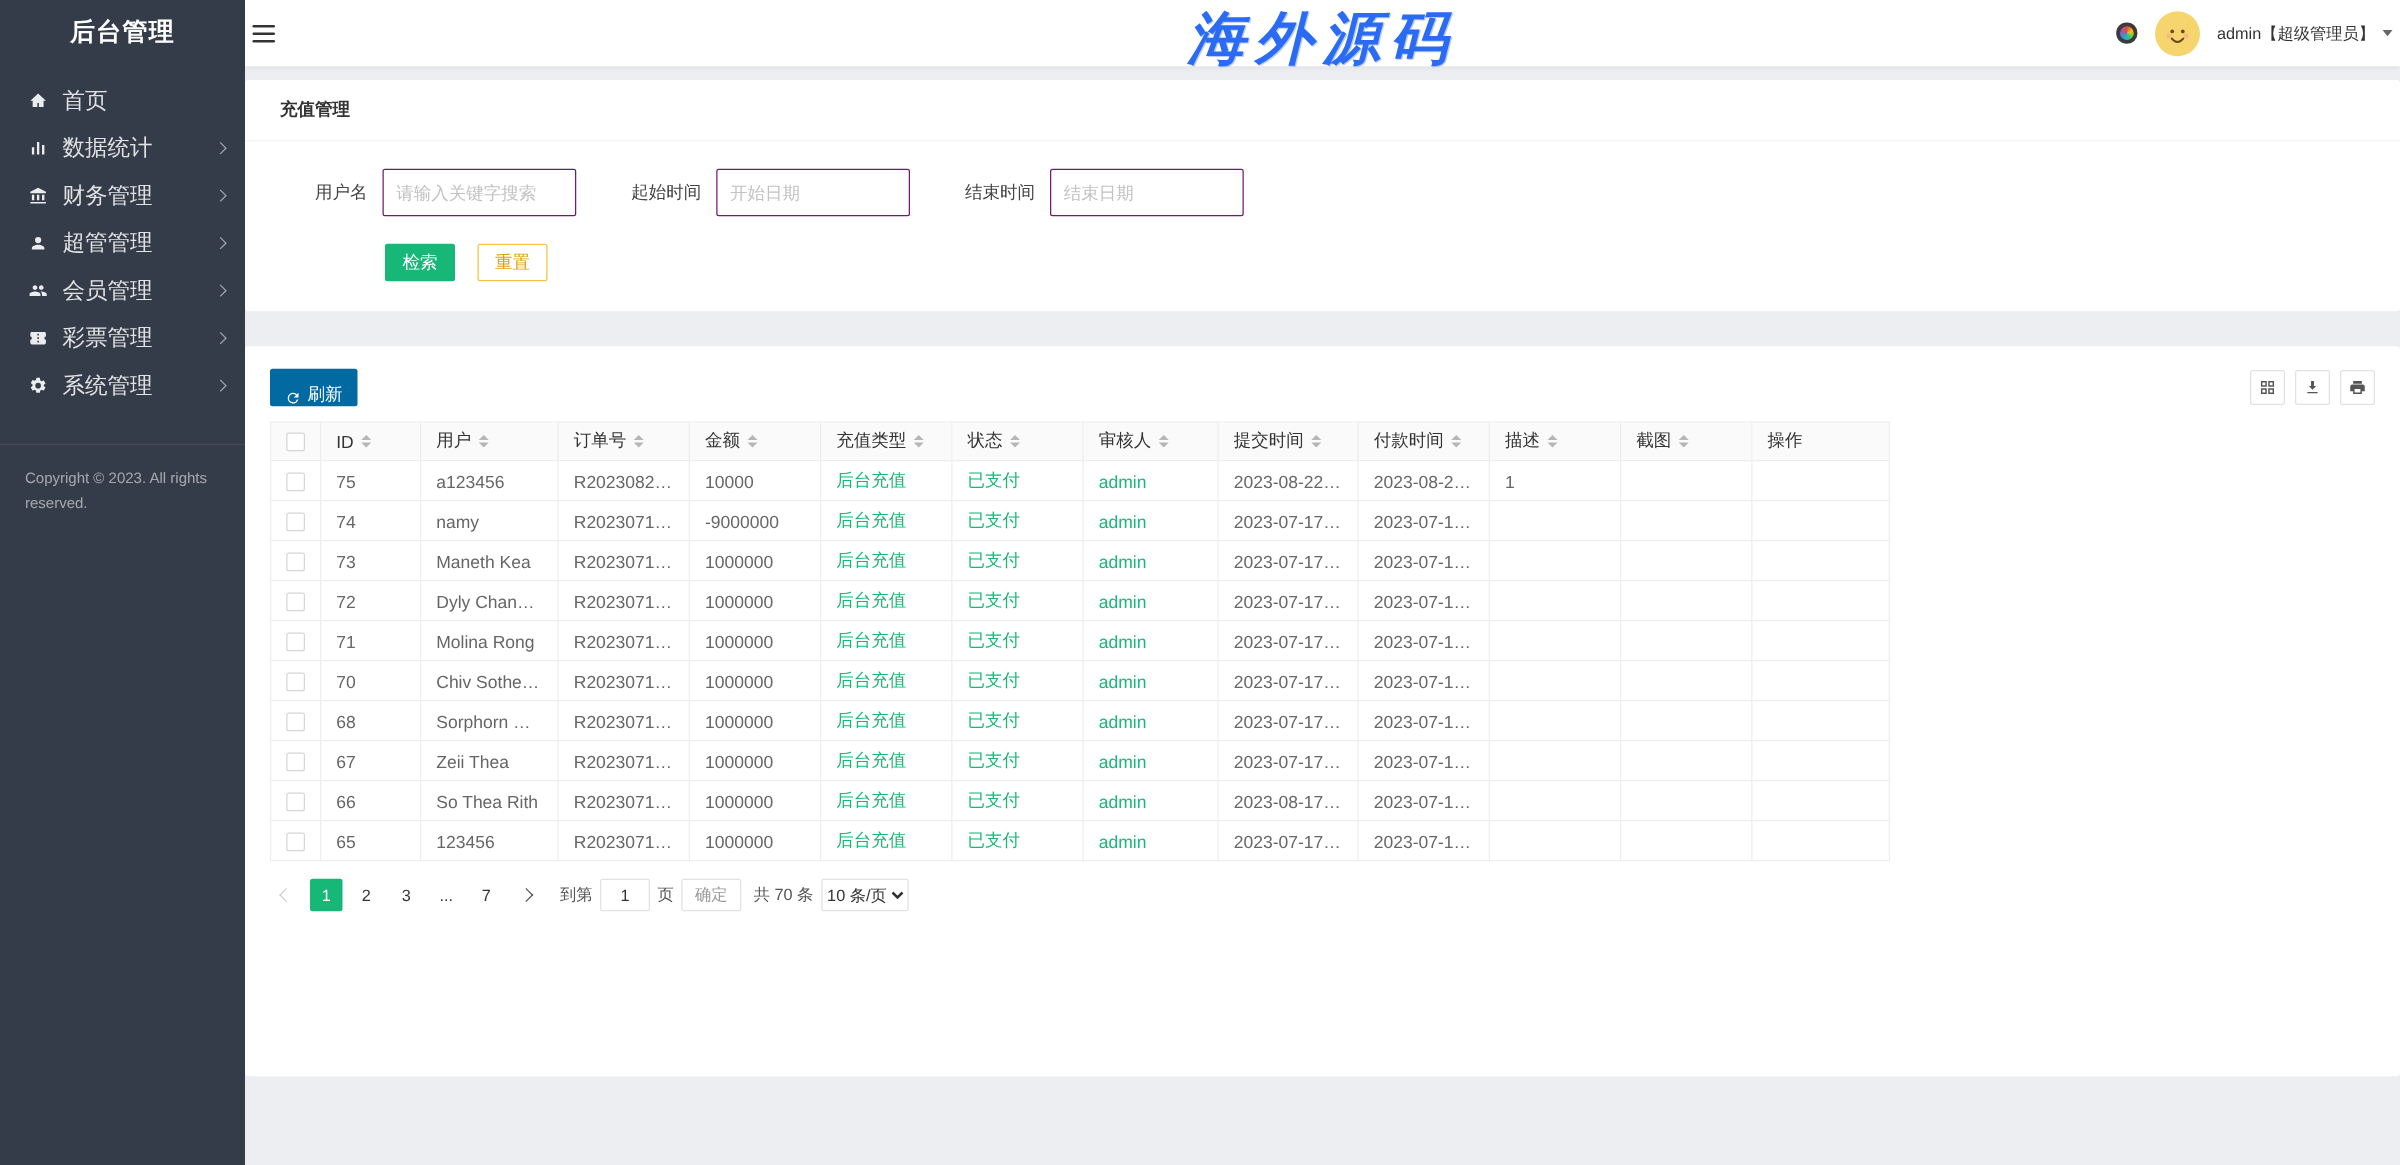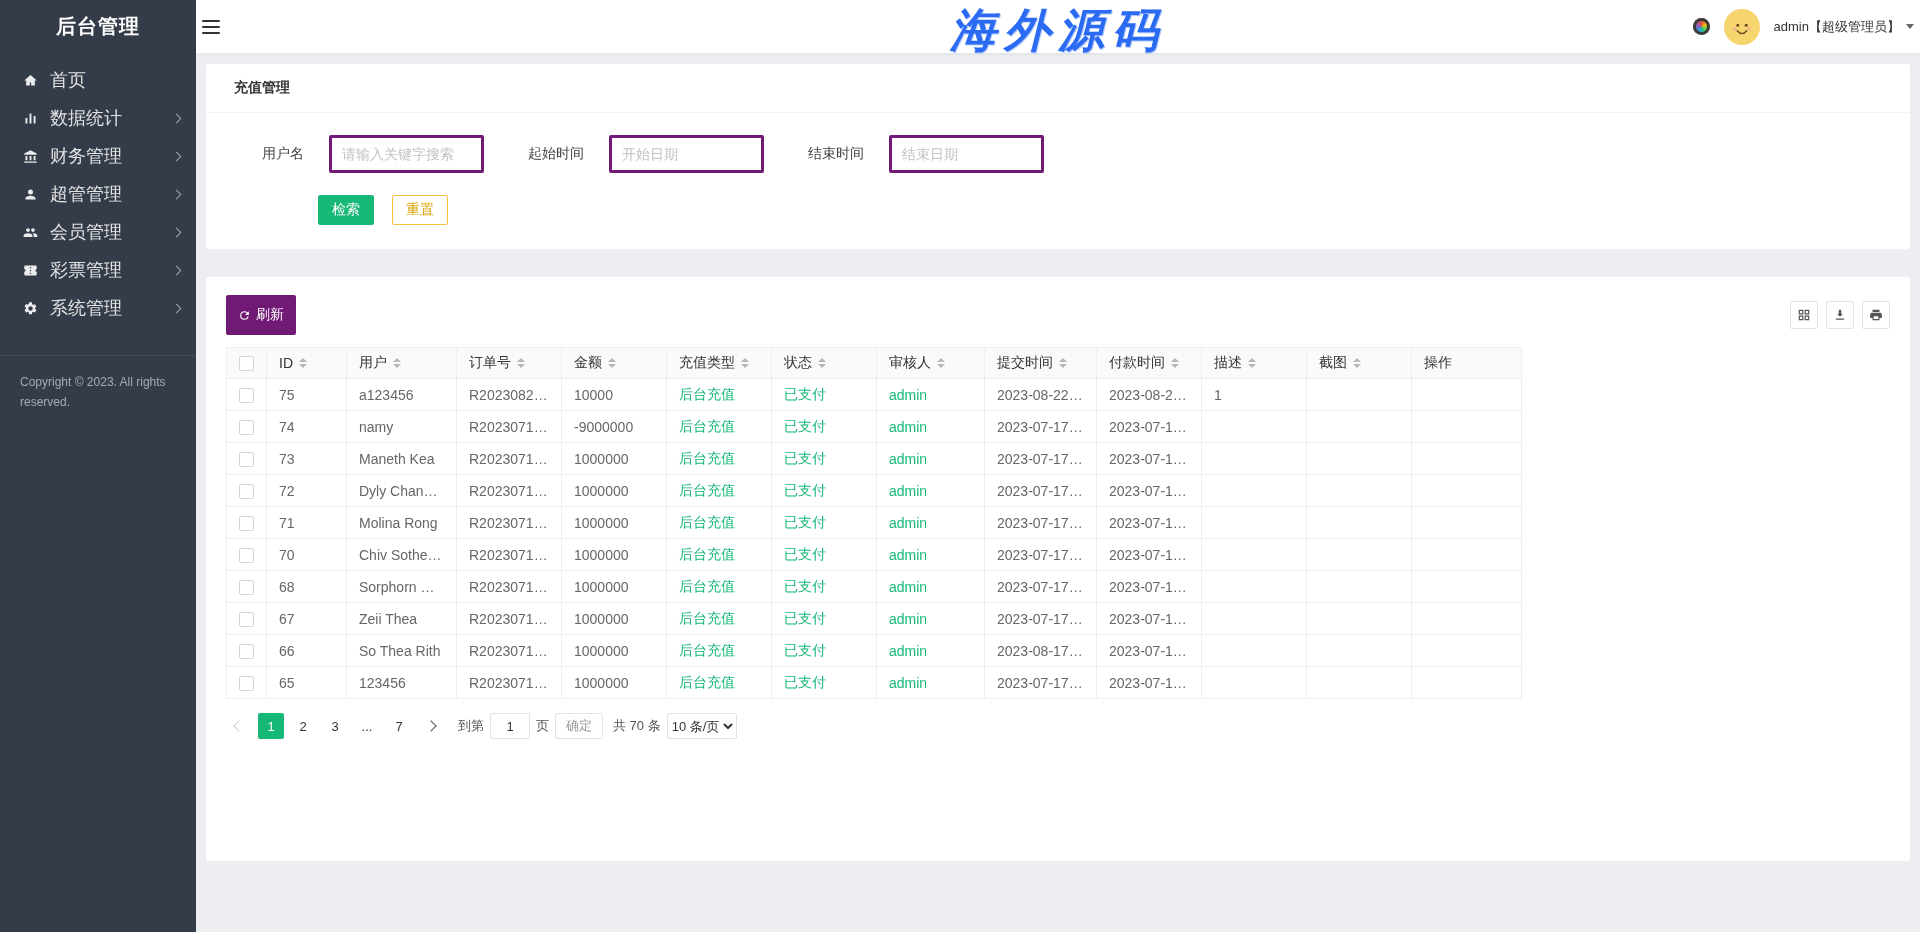--- a/index.html
+++ b/index.html
@@ -28,37 +28,37 @@
   .hamburger i { display:block; height:2px; background:#333; border-radius:1px; }
   .watermark { position:absolute; left:50%; top:0; transform:translateX(-50%); font-family:"DejaVu Serif", serif; font-style:italic; font-weight:bold; font-size:46px; color:#2b6bf3; letter-spacing:8px; white-space:nowrap; pointer-events:none; text-shadow:1px 1px 0 rgba(43,107,243,.35); z-index:3; }
   .header-right { margin-left:auto; display:flex; align-items:center; gap:14px; }
   .palette { width:17px; height:17px; border-radius:50%; background:conic-gradient(#e74c3c,#f1c40f,#2ecc71,#3498db,#9b59b6,#e74c3c); box-shadow:inset 0 0 0 3px #3b3b3b; cursor:pointer; }
   .avatar { width:36px; height:36px; border-radius:50%; background:#f7d56e; overflow:hidden; display:flex; align-items:center; justify-content:center; }
   .avatar svg { width:30px; height:30px; }
   .user-name { font-size:13px; color:#333; cursor:pointer; display:flex; align-items:center; gap:6px; }
   .caret-down { width:0; height:0; border-left:4px solid transparent; border-right:4px solid transparent; border-top:5px solid #666; }
 
   
-  .content { flex:1; padding:11px 10px; overflow:hidden; }
+  .content { flex:1; padding:11px 0; overflow:hidden; }
   .card { background:#fff; border-radius:3px; }
   .filter-card { margin-bottom:28px; }
   .card-title { padding:15px 28px; font-size:14px; font-weight:bold; color:#333; border-bottom:1px solid #f4f4f4; }
   .filter-row { display:flex; align-items:center; padding:22px 0 0 56px; gap:44px; }
-  .form-item { display:flex; align-items:center;gap:13px; }
+  .form-item { display:flex; align-items:center; }
   .form-label { color:#444; margin-right:12px; font-size:14px; white-space:nowrap; }
-  .form-input { width:155px; height:38px; border:3px solid #701a75; border-radius:2px; padding:0 10px; font-size:14px; color:#8b5cf6; outline:none; font-family:inherit; }
+  .form-input { width:155px; height:38px; border:1px solid #701a75; border-radius:2px; padding:0 10px; font-size:14px; color:#8b5cf6; outline:none; font-family:inherit; }
   .form-input::placeholder { color:#c2c2c2; }
   .filter-buttons { padding:22px 0 24px 112px; display:flex; gap:18px; }
   .btn { height:30px; padding:0 13px; border-radius:2px; font-size:14px; cursor:pointer; border:1px solid transparent; font-family:inherit; }
   .btn-search { background:#16b777; color:#fff; border-color:#16b777; }
   .btn-reset { background:#fff; color:#d9a40e; border-color:#f6c343; }
 
   .table-card { padding:14px 16px 16px; min-height:584px; }
   .table-toolbar { display:flex; align-items:center; margin:4px 4px 12px; }
-  .btn-refresh { background:#701a75; color:#fff; border:none; height:40px; padding:0 12px; border-radius:2px; display:flex; align-items:center; gap:5px; font-size:14px; cursor:pointer; font-family:inherit; }
+  .btn-refresh { background:#0369a1; color:#fff; border:none; height:30px; padding:0 12px; border-radius:2px; display:flex; align-items:flex-end; gap:5px; font-size:14px; cursor:pointer; font-family:inherit; }
   .btn-refresh svg { width:13px; height:13px; fill:#fff; }
   .toolbar-right { margin-left:auto; display:flex; gap:8px; }
   .tool-btn { width:28px; height:28px; border:1px solid #e2e2e2; border-radius:2px; background:#fff; display:flex; align-items:center; justify-content:center; cursor:pointer; }
   .tool-btn svg { width:14px; height:14px; fill:#555; }
 
   table { border-collapse:collapse; table-layout:fixed; width:1295px; margin-left:4px; }
   th, td { border:1px solid #eeeeee; font-weight:normal; text-align:left; padding:0 12px; overflow:hidden; white-space:nowrap; text-overflow:ellipsis; }
   th { height:31px; background:#fafafa; color:#333; font-size:14px; }
   td { height:32px; color:#666; font-size:14px; }
   .th-flex { display:flex; align-items:center; }

